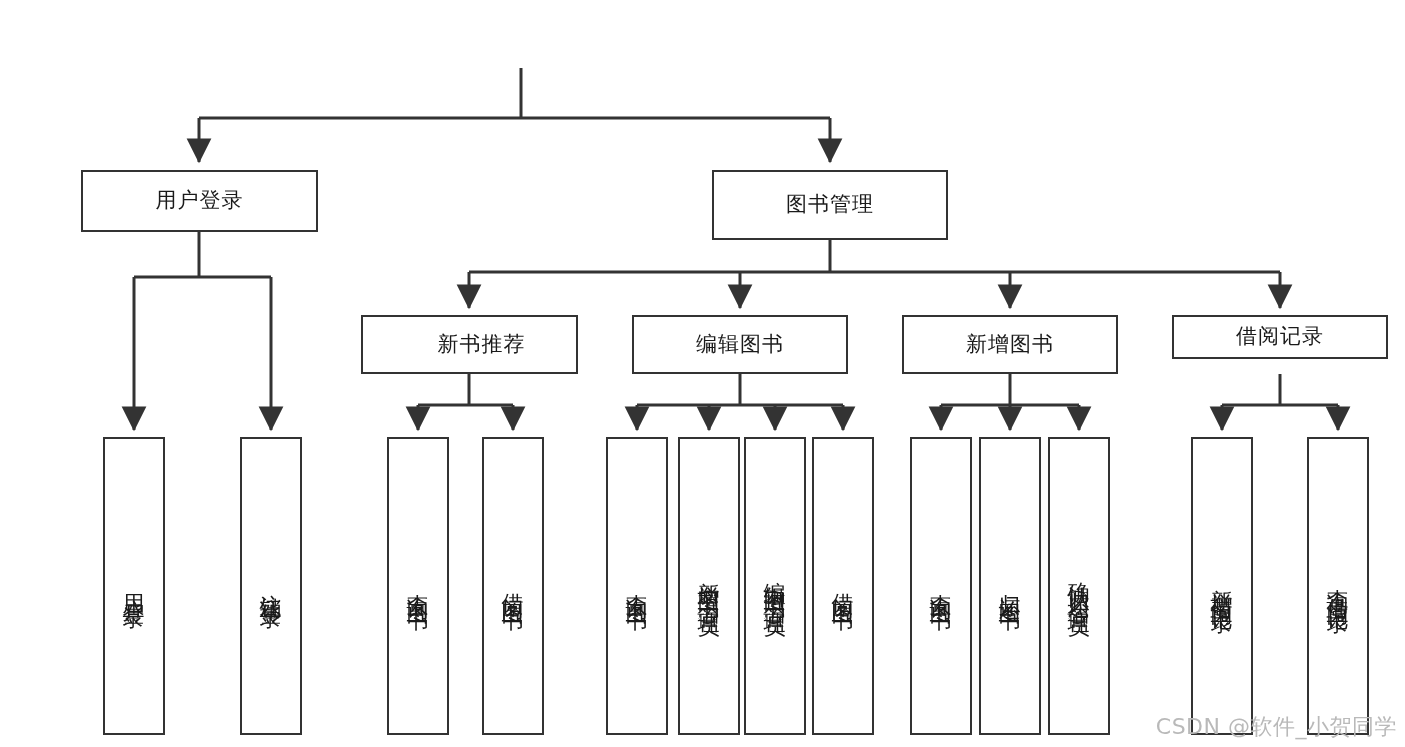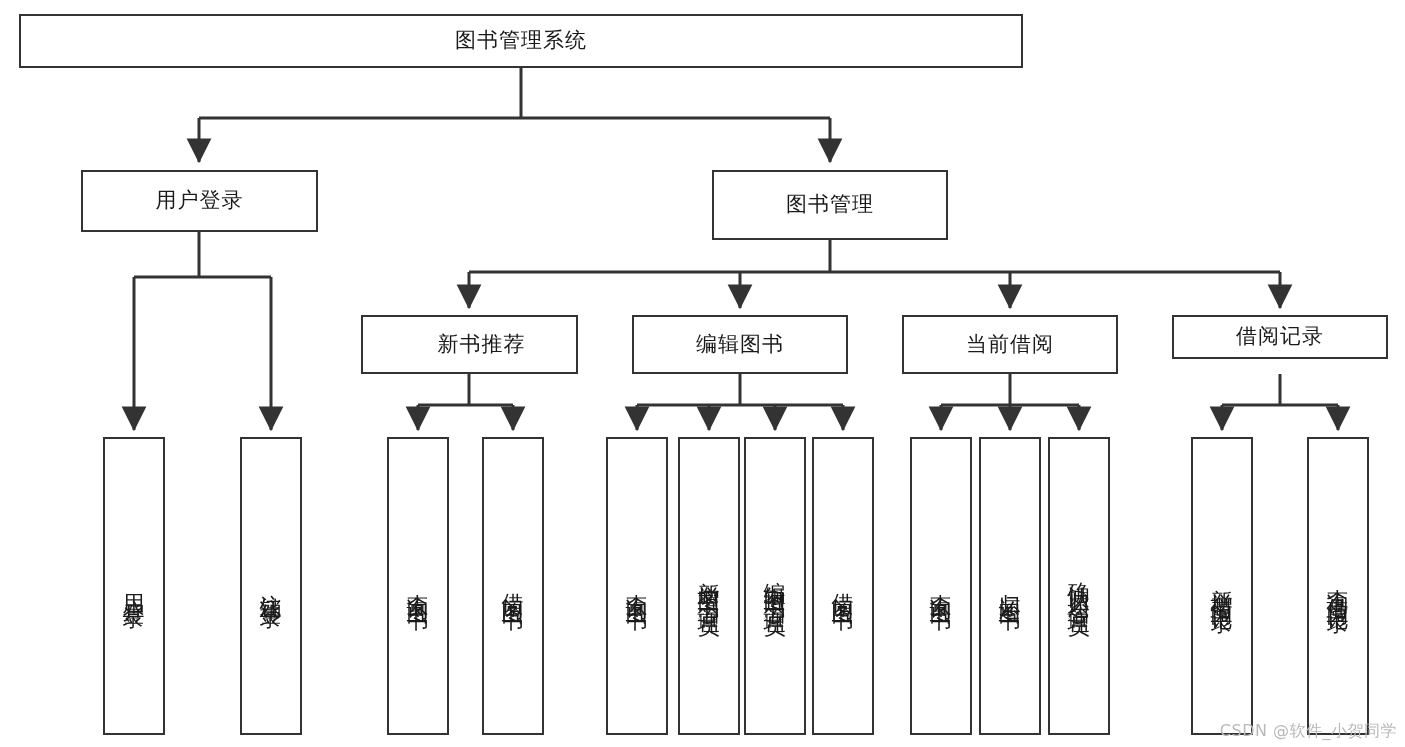--- a/index.html
+++ b/index.html
@@ -57,21 +57,21 @@
   }
   .node-v > span {
     writing-mode: vertical-rl;
     text-orientation: upright;
     display: inline-block;
   }
   .watermark {
     position: absolute;
     right: 8px;
     bottom: 5px;
-    font-size: 16px;
+    font-size: 22px;
     color: #b9b9b9;
     letter-spacing: 0.5px;
     z-index: 6;
     white-space: nowrap;
     font-family: "DejaVu Sans", "Liberation Sans", sans-serif;
   }
 </style>
 </head>
 <body>
 
@@ -121,39 +121,36 @@
       <path d="M 1010 405 L 1010 430" marker-end="url(#arrow)"></path>
       <path d="M 1079 405 L 1079 430" marker-end="url(#arrow)"></path>
 
       <path d="M 1280 374 L 1280 405"></path>
       <path d="M 1222 405 L 1338 405"></path>
       <path d="M 1222 405 L 1222 430" marker-end="url(#arrow)"></path>
       <path d="M 1338 405 L 1338 430" marker-end="url(#arrow)"></path>
     </g>
   </svg>
 
-  <div class="node node-h node-root" style="left:19px; top:14px; width:1004px; height:54px;">
-    <span>图书管理系统</span>
-  </div>
 
   <div class="node node-h" style="left:81px; top:170px; width:237px; height:62px;">
     <span>用户登录</span>
   </div>
   <div class="node node-h" style="left:712px; top:170px; width:236px; height:70px;">
     <span>图书管理</span>
   </div>
 
   <div class="node node-h" style="left:361px; top:315px; width:217px; height:59px;padding-left:24px;">
     <span>新书推荐</span>
   </div>
   <div class="node node-h" style="left:632px; top:315px; width:216px; height:59px;">
     <span>编辑图书</span>
   </div>
   <div class="node node-h" style="left:902px; top:315px; width:216px; height:59px;">
-    <span>当前借阅</span>
+    <span>新增图书</span>
   </div>
   <div class="node node-h" style="left:1172px; top:315px; width:216px; height:44px;">
     <span>借阅记录</span>
   </div>
 
   <div class="node node-v" style="left:103px; top:437px; width:62px; height:298px;">
     <span>用户登录</span>
   </div>
   <div class="node node-v" style="left:240px; top:437px; width:62px; height:298px;">
     <span>注销登录</span>

